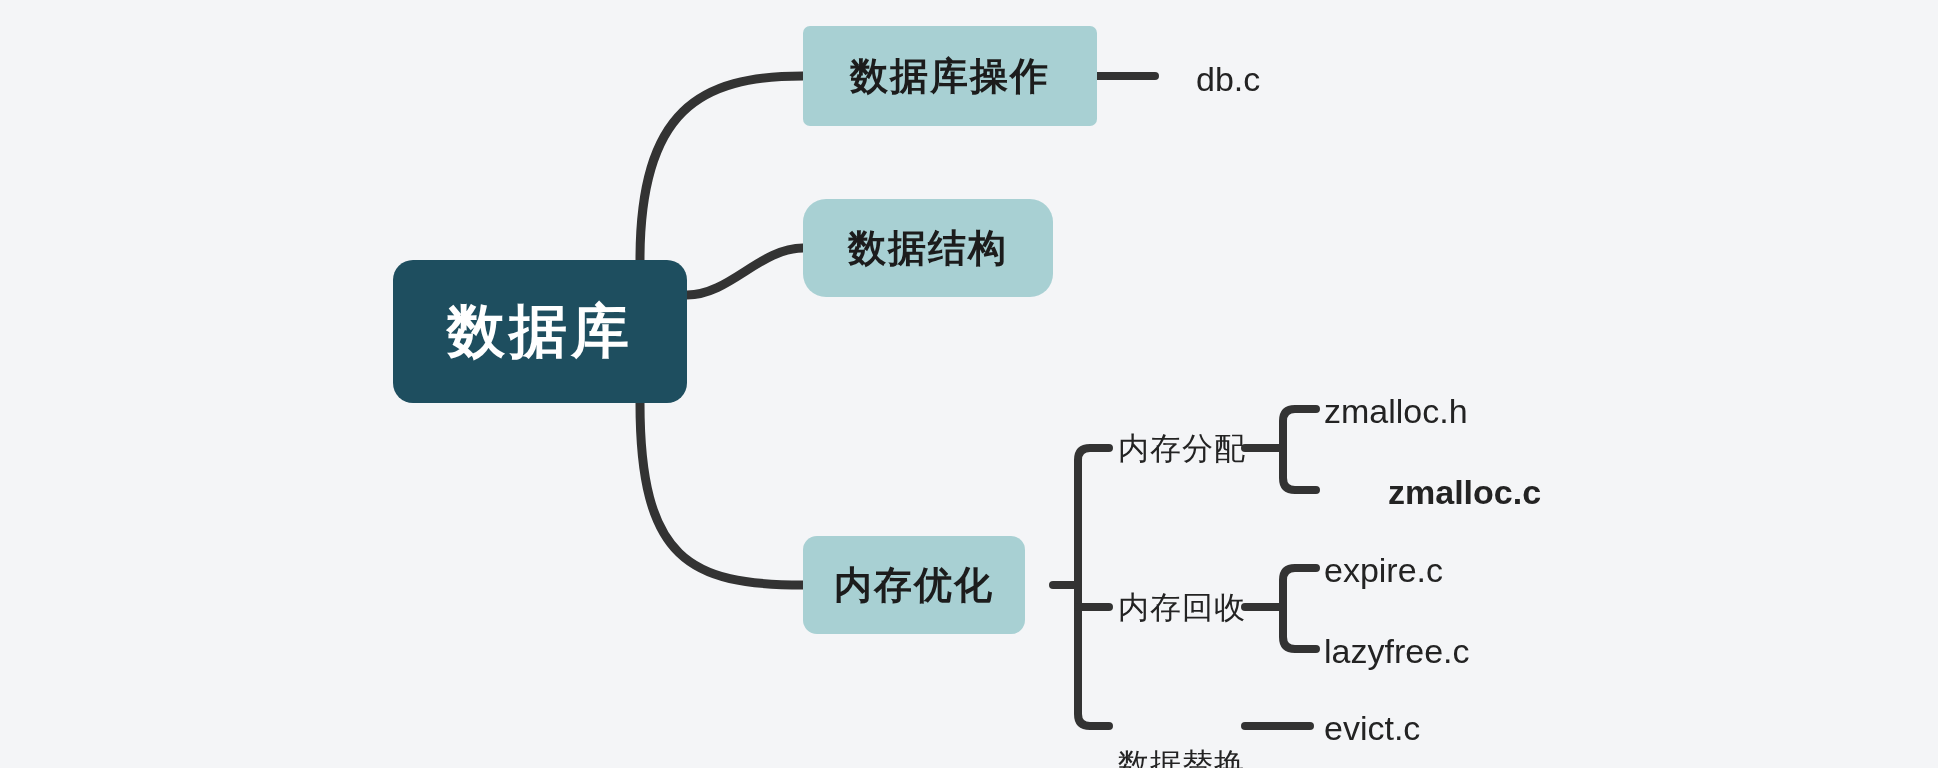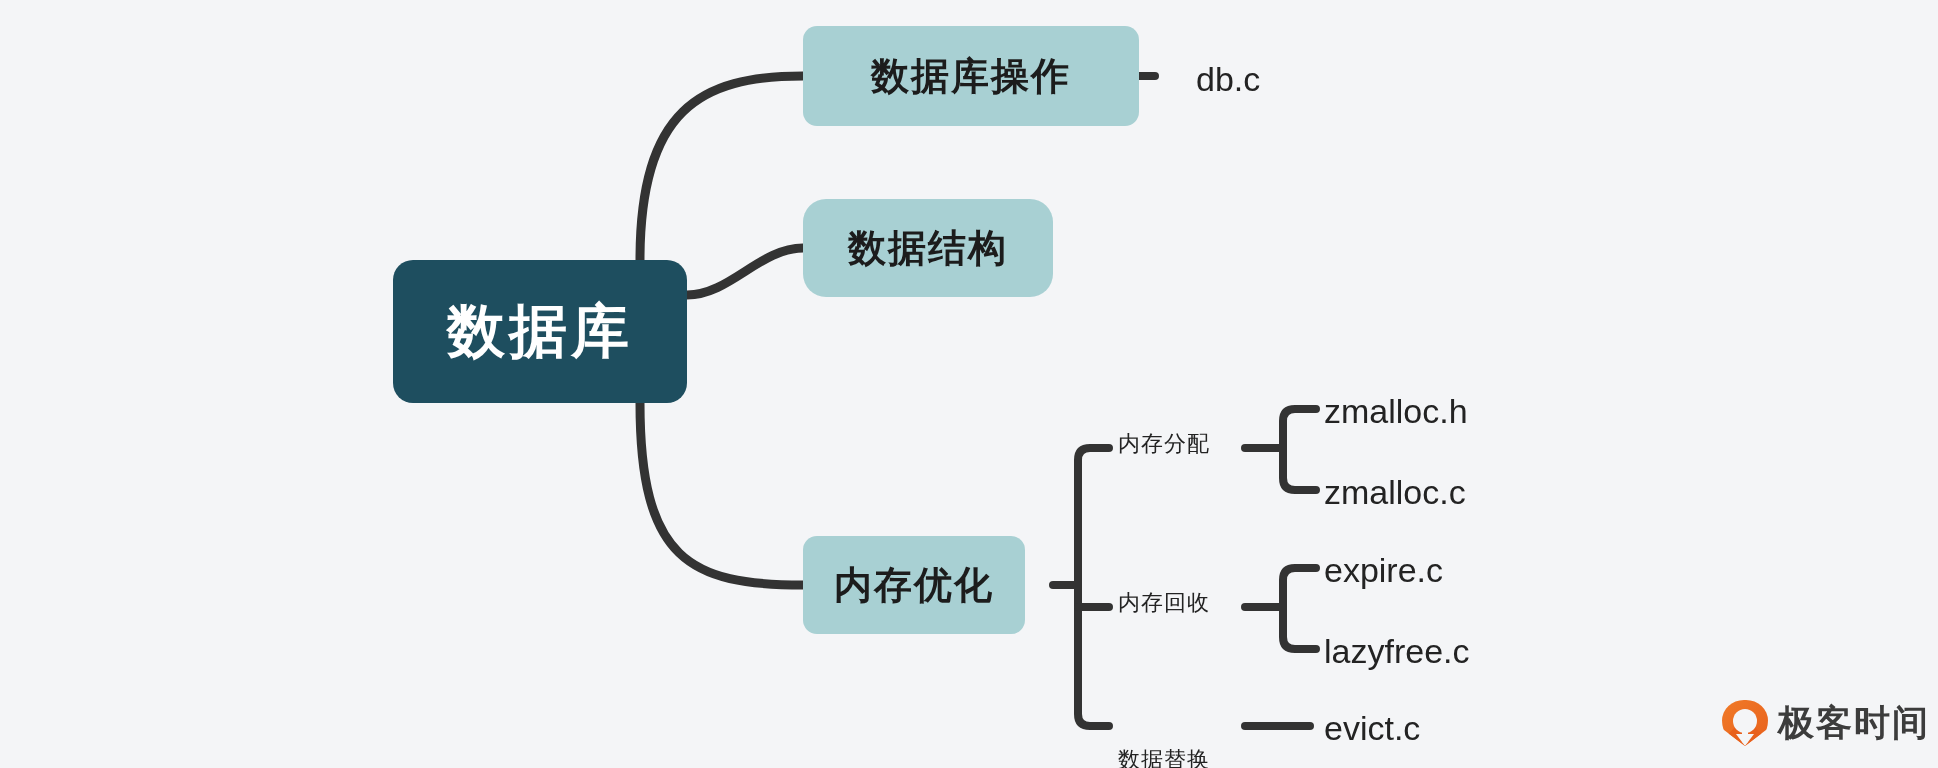--- a/index.html
+++ b/index.html
@@ -56,21 +56,21 @@
   }
 
   
   .leaf {
     position: absolute;
     white-space: nowrap;
     color: #232323;
     line-height: 1;
   }
   .leaf-cn {
-    font-size: 22px;
+    font-size: 31px;
     font-weight: normal;
     letter-spacing: 1px;
   }
   .leaf-file {
     font-size: 34px;
     font-weight: normal;
     letter-spacing: 0px;
   }
 
   
@@ -178,47 +178,38 @@
 
       <path d="M 1245 607 L 1283 607"></path>
       <path d="M 1316 568 L 1295 568 Q 1283 568 1283 580 L 1283 637 Q 1283 649 1295 649 L 1316 649"></path>
 
       <path d="M 1245 726 L 1310 726"></path>
     </g>
   </svg>
 
   <div class="node node-root" style="left:393px; top:260px; width:294px; height:143px;">数据库</div>
 
-  <div class="node node-branch" style="left:803px; top:26px; width:336px; height:100px;">数据库操作</div>
+  <div class="node node-branch" style="left:803px; top:26px; width:294px; height:100px;border-radius:7px;">数据库操作</div>
 
   <div class="node node-branch" style="left:803px; top:199px; width:250px; height:98px;border-radius:23px;">数据结构</div>
 
   <div class="node node-branch" style="left:803px; top:536px; width:222px; height:98px;">内存优化</div>
 
   <div class="leaf leaf-file" style="left:1196px; top:62px;">db.c</div>
 
   <div class="leaf leaf-cn" style="left:1118px; top:433px;">内存分配</div>
 
   <div class="leaf leaf-cn" style="left:1118px; top:592px;">内存回收</div>
 
   <div class="leaf leaf-cn" style="left:1118px; top:711px;margin-top:38px;">数据替换</div>
 
   <div class="leaf leaf-file" style="left:1324px; top:394px;">zmalloc.h</div>
 
-  <div class="leaf leaf-file" style="left:1324px; top:475px;">zmalloc.c</div>
+  <div class="leaf leaf-file" style="left:1388px; top:475px;font-weight:bold;">zmalloc.c</div>
 
   <div class="leaf leaf-file" style="left:1324px; top:553px;">expire.c</div>
 
   <div class="leaf leaf-file" style="left:1324px; top:634px;">lazyfree.c</div>
 
   <div class="leaf leaf-file" style="left:1324px; top:711px;">evict.c</div>
 
-  <div id="brand">
-    <div class="mark">
-      <div class="drop"></div>
-      <div class="inner"></div>
-      <div class="stem"></div>
-      <div class="arrow"></div>
-    </div>
-    <div class="wordmark">极客时间</div>
-  </div>
 
 </div>
 
 </body></html>

